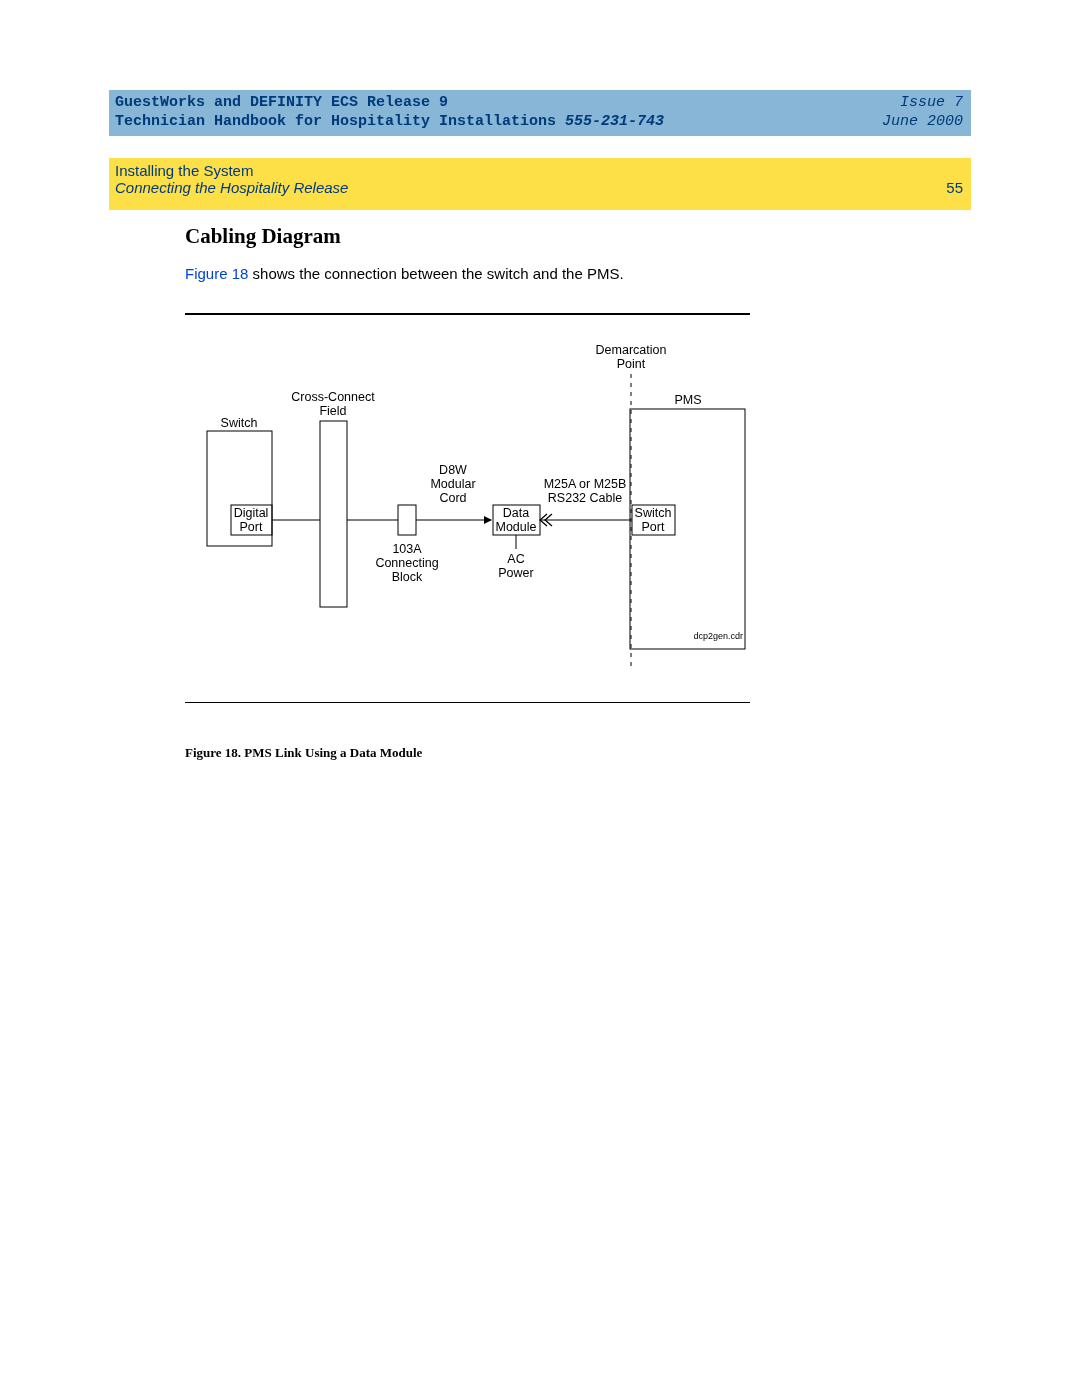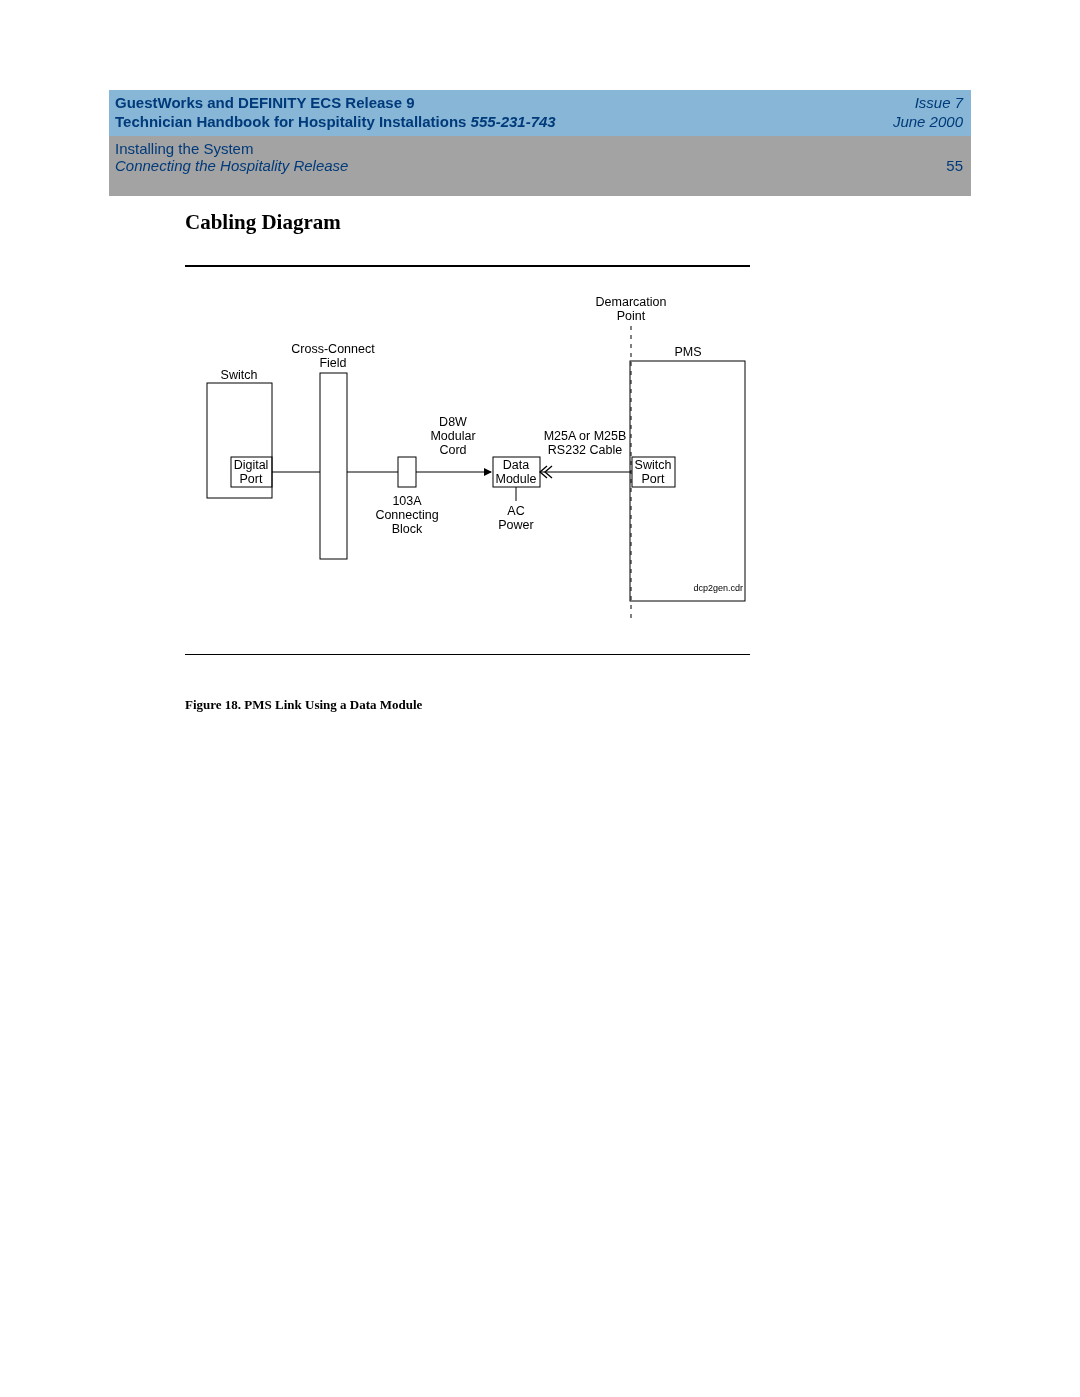--- a/index.html
+++ b/index.html
@@ -13,45 +13,46 @@
   }
   .header-band {
     margin: 90px 109px 0 109px;
   }
   .band-dark {
     background: #87b6d6;
     padding: 4px 8px 4px 6px;
     display: flex;
     justify-content: space-between;
     align-items: flex-start;
-    font-family: Liberation Sans, sans-serif;
+    font-family: Liberation Mono, monospace;
   }
   .band-dark .left {
     font-weight: bold;
     font-size: 15px;
     color: #003a7a;
     line-height: 1.25;
   }
   .band-dark .left .docnum {
     font-style: italic;
   }
   .band-dark .right {
     text-align: right;
     font-style: italic;
     color: #003a7a;
     font-size: 15px;
     line-height: 1.25;
   }
   .band-light {
-    background: #a3a3a3;
-    padding: 4px 8px 22px 6px;
+    background: #fde047;
+    padding: 4px 8px 14px 6px;
     display: flex;
     justify-content: space-between;
     align-items: flex-end;
     font-size: 15px;
+    margin-top: 22px;
   }
   .band-light .left .l1 { color: #003a7a; }
   .band-light .left .l2 { color: #003a7a; font-style: italic; }
   .band-light .right { color: #003a7a; }
   .content {
     margin: 14px 109px 0 185px;
   }
   h2.section-heading {
     font-family: "Book Antiqua", Palatino, serif;
     font-weight: bold;
@@ -91,20 +92,23 @@
     <div class="left">
       <div class="l1">Installing the System</div>
       <div class="l2">Connecting the Hospitality Release</div>
     </div>
     <div class="right">55</div>
   </div>
 </div>
 
 <div class="content">
   <h2 class="section-heading">Cabling Diagram</h2>
+  <p class="body-text">
+    <span class="figlink">Figure 18</span><span> shows the connection between the switch and the PMS.</span>
+  </p>
 
   <div class="figure-area">
     <hr class="hr1">
     <div class="svg-wrap">
       <svg width="565" height="345" viewBox="0 0 565 345">
         <defs>
           <marker id="arrow" markerWidth="8" markerHeight="8" refX="7" refY="4" orient="auto">
             <path d="M0,0 L8,4 L0,8 Z" fill="#000"></path>
           </marker>
         </defs>

